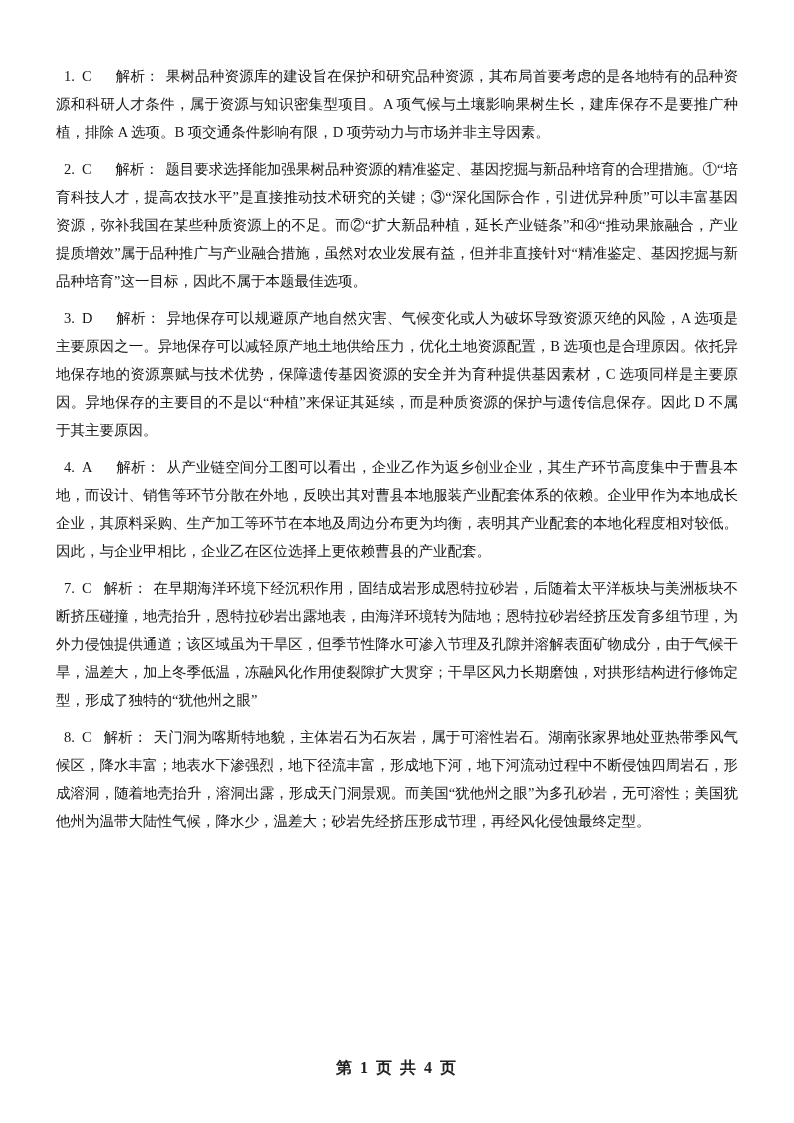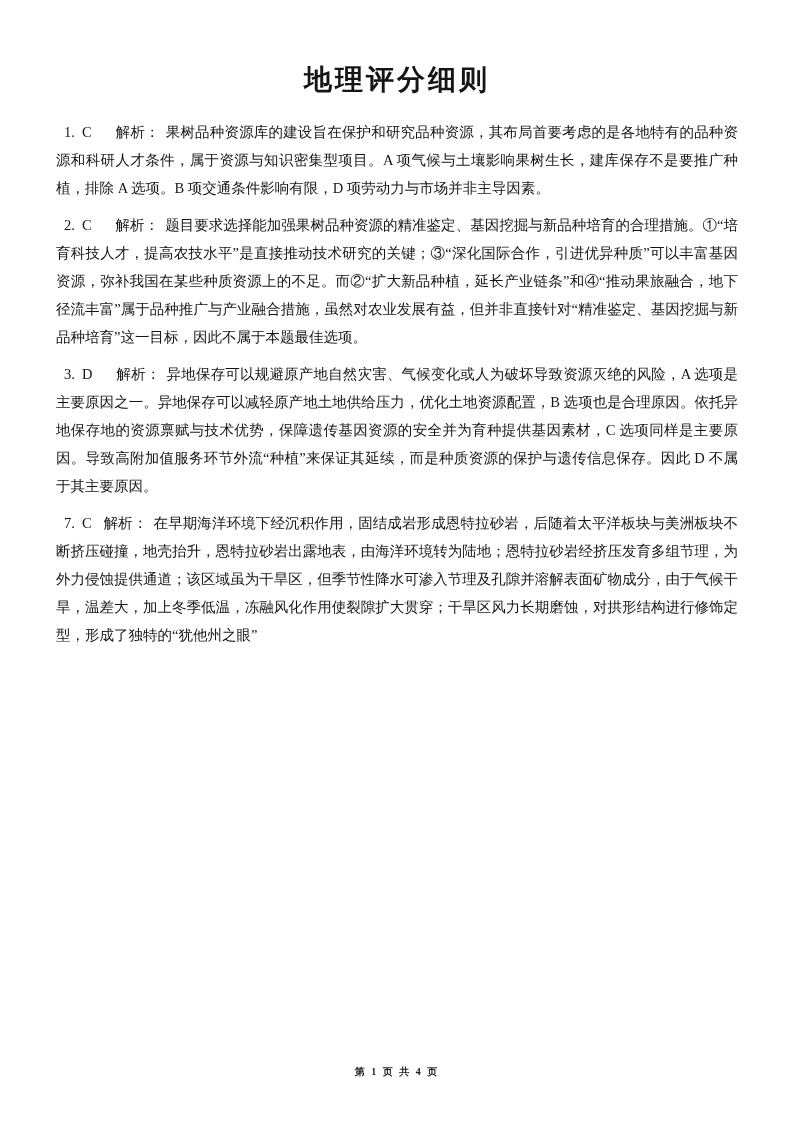--- a/index.html
+++ b/index.html
@@ -49,45 +49,46 @@
   }
   .ans .label {
     margin-right: 6px;
   }
   .page-footer {
     position: absolute;
     left: 0;
     right: 0;
     bottom: 44px;
     text-align: center;
-    font-size: 10px;
+    font-size: 16px;
     font-weight: 700;
     letter-spacing: 2px;
     color: #222;
     margin-top: 20px;
   }
 </style>
 </head>
 <body>
 
 <div class="page">
 
-  <h1 class="doc-title">地理评分细则</h1>
 
   <div class="answers">
 
     <p class="ans"><span class="num">1.</span><span class="letter">C</span><span class="label">解析：</span><span class="text">果树品种资源库的建设旨在保护和研究品种资源，其布局首要考虑的是各地特有的品种资源和科研人才条件，属于资源与知识密集型项目。A 项气候与土壤影响果树生长，建库保存不是要推广种植，排除 A 选项。B 项交通条件影响有限，D 项劳动力与市场并非主导因素。</span></p>
 
-    <p class="ans"><span class="num">2.</span><span class="letter">C</span><span class="label">解析：</span><span class="text">题目要求选择能加强果树品种资源的精准鉴定、基因挖掘与新品种培育的合理措施。①“培育科技人才，提高农技水平”是直接推动技术研究的关键；③“深化国际合作，引进优异种质”可以丰富基因资源，弥补我国在某些种质资源上的不足。而②“扩大新品种植，延长产业链条”和④“推动果旅融合，地下径流丰富”属于品种推广与产业融合措施，虽然对农业发展有益，但并非直接针对“精准鉴定、基因挖掘与新品种培育”这一目标，因此不属于本题最佳选项。</span></p>
+    <p class="ans"><span class="num">2.</span><span class="letter">C</span><span class="label">解析：</span><span class="text">题目要求选择能加强果树品种资源的精准鉴定、基因挖掘与新品种培育的合理措施。①“培育科技人才，提高农技水平”是直接推动技术研究的关键；③“深化国际合作，引进优异种质”可以丰富基因资源，弥补我国在某些种质资源上的不足。而②“扩大新品种植，延长产业链条”和④“推动果旅融合，产业提质增效”属于品种推广与产业融合措施，虽然对农业发展有益，但并非直接针对“精准鉴定、基因挖掘与新品种培育”这一目标，因此不属于本题最佳选项。</span></p>
 
-    <p class="ans"><span class="num">3.</span><span class="letter">D</span><span class="label">解析：</span><span class="text">异地保存可以规避原产地自然灾害、气候变化或人为破坏导致资源灭绝的风险，A 选项是主要原因之一。异地保存可以减轻原产地土地供给压力，优化土地资源配置，B 选项也是合理原因。依托异地保存地的资源禀赋与技术优势，保障遗传基因资源的安全并为育种提供基因素材，C 选项同样是主要原因。导致高附加值服务环节外流“种植”来保证其延续，而是种质资源的保护与遗传信息保存。因此 D 不属于其主要原因。</span></p>
+    <p class="ans"><span class="num">3.</span><span class="letter">D</span><span class="label">解析：</span><span class="text">异地保存可以规避原产地自然灾害、气候变化或人为破坏导致资源灭绝的风险，A 选项是主要原因之一。异地保存可以减轻原产地土地供给压力，优化土地资源配置，B 选项也是合理原因。依托异地保存地的资源禀赋与技术优势，保障遗传基因资源的安全并为育种提供基因素材，C 选项同样是主要原因。异地保存的主要目的不是以“种植”来保证其延续，而是种质资源的保护与遗传信息保存。因此 D 不属于其主要原因。</span></p>
 
+    <p class="ans"><span class="num">4.</span><span class="letter">A</span><span class="label">解析：</span><span class="text">从产业链空间分工图可以看出，企业乙作为返乡创业企业，其生产环节高度集中于曹县本地，而设计、销售等环节分散在外地，反映出其对曹县本地服装产业配套体系的依赖。企业甲作为本地成长企业，其原料采购、生产加工等环节在本地及周边分布更为均衡，表明其产业配套的本地化程度相对较低。因此，与企业甲相比，企业乙在区位选择上更依赖曹县的产业配套。</span></p>
 
 
 
     <p class="ans tight"><span class="num">7.</span><span class="letter">C</span><span class="label">解析：</span><span class="text">在早期海洋环境下经沉积作用，固结成岩形成恩特拉砂岩，后随着太平洋板块与美洲板块不断挤压碰撞，地壳抬升，恩特拉砂岩出露地表，由海洋环境转为陆地；恩特拉砂岩经挤压发育多组节理，为外力侵蚀提供通道；该区域虽为干旱区，但季节性降水可渗入节理及孔隙并溶解表面矿物成分，由于气候干旱，温差大，加上冬季低温，冻融风化作用使裂隙扩大贯穿；干旱区风力长期磨蚀，对拱形结构进行修饰定型，形成了独特的“犹他州之眼”</span></p>
 
+    <p class="ans tight"><span class="num">8.</span><span class="letter">C</span><span class="label">解析：</span><span class="text">天门洞为喀斯特地貌，主体岩石为石灰岩，属于可溶性岩石。湖南张家界地处亚热带季风气候区，降水丰富；地表水下渗强烈，地下径流丰富，形成地下河，地下河流动过程中不断侵蚀四周岩石，形成溶洞，随着地壳抬升，溶洞出露，形成天门洞景观。而美国“犹他州之眼”为多孔砂岩，无可溶性；美国犹他州为温带大陆性气候，降水少，温差大；砂岩先经挤压形成节理，再经风化侵蚀最终定型。</span></p>
 
   </div>
 
   <div class="page-footer">第 1 页 共 4 页</div>
 
 </div>
 
 </body></html>

